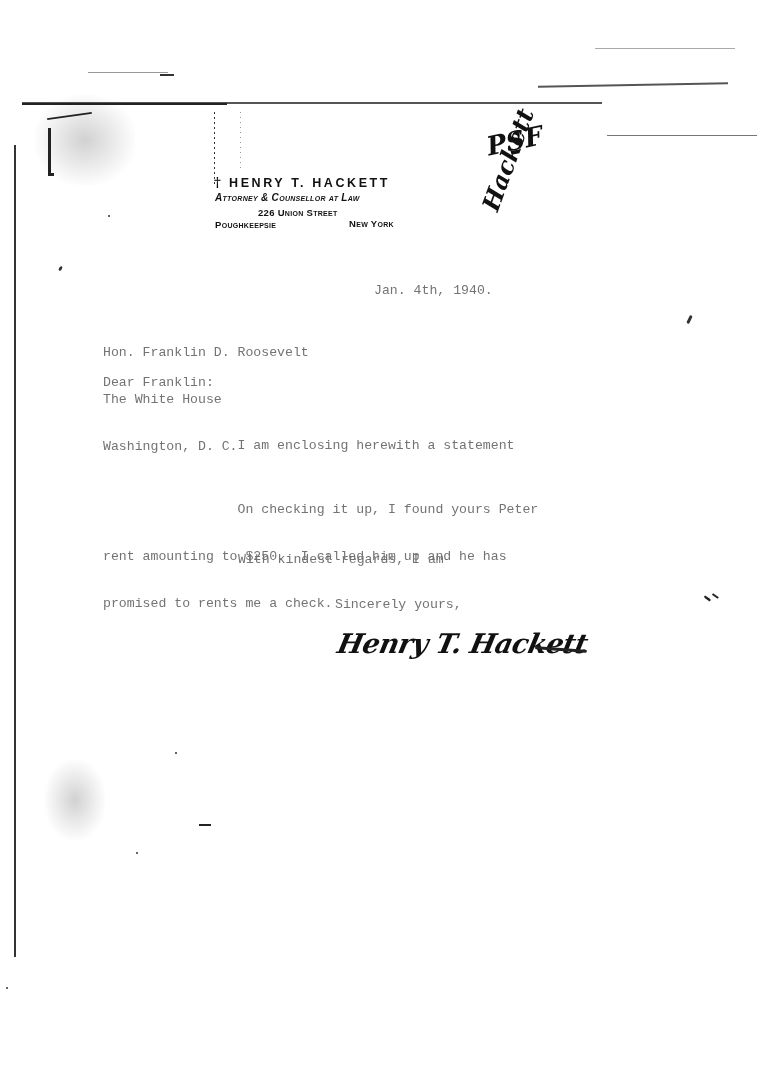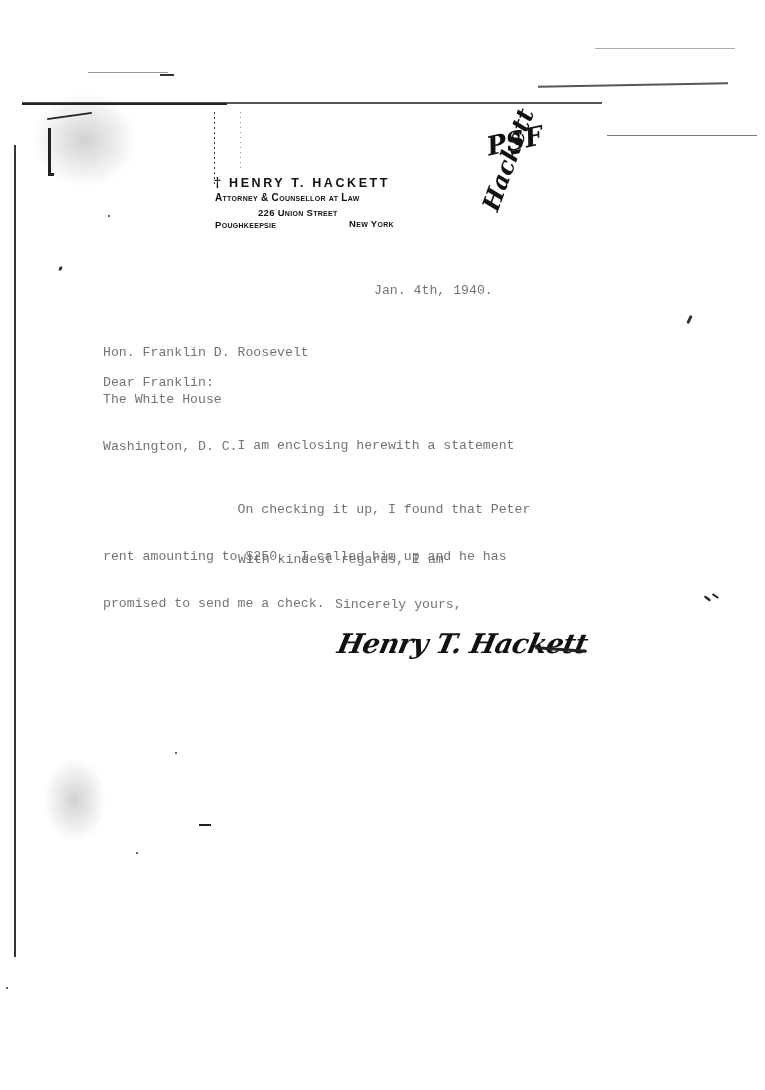--- a/index.html
+++ b/index.html
@@ -9,21 +9,21 @@
       font-family: "Liberation Mono", "DejaVu Sans Mono", monospace;
       color: #1a1a1a;
     }
     .rule { position: absolute; background: #222; }
     .speck { position: absolute; background: #333; border-radius: 50%; }
     .noise { position: absolute; background: radial-gradient(ellipse at center, rgba(0,0,0,0.18) 0%, rgba(0,0,0,0.06) 50%, rgba(0,0,0,0) 75%); }
 
     
     .lh { position: absolute; font-family: "Liberation Sans", "DejaVu Sans", sans-serif; font-weight: bold; color: #111; white-space: nowrap; }
     .lh-name { left: 229px; top: 176px; font-size: 12.5px; letter-spacing: 2.6px; }
-    .lh-title { left: 215px; top: 192px; font-size: 10px; letter-spacing: 0.3px; font-variant: small-caps; }
+    .lh-title { left: 215px; top: 192px; font-size: 10px; letter-spacing: 0.3px; font-variant: small-caps; font-style: italic; }
     .lh-street { left: 258px; top: 207px; font-size: 9.5px; letter-spacing: 0.3px; font-variant: small-caps; }
     .lh-city { left: 215px; top: 219px; font-size: 9.5px; letter-spacing: 0.3px; font-variant: small-caps; }
     .lh-state { left: 349px; top: 218px; font-size: 9.5px; letter-spacing: 0.3px; font-variant: small-caps; }
     .lh-dagger { left: 214px; top: 175px; font-size: 13px; font-family: "DejaVu Serif", serif; }
 
     
     .tw { position: absolute; font-family: "Liberation Mono", "DejaVu Sans Mono", monospace; font-size: 13.2px; line-height: 15.6px; color: #737373; white-space: pre; }
     .date { left: 374px; top: 283px; }
     .addr { left: 103px; top: 314px; }
     .salutation { left: 103px; top: 375px; }
@@ -91,23 +91,23 @@
   <div>Washington, D. C.</div>
 </div>
 
 <div class="tw salutation">Dear Franklin:</div>
 
 <div class="tw para1">
   <div>                 I am enclosing herewith a statement</div>
 </div>
 
 <div class="tw para2">
-  <div>                 On checking it up, I found that Peter</div>
+  <div>                 On checking it up, I found yours Peter</div>
   <div>rent amounting to $250.  I called him up and he has</div>
-  <div>promised to send me a check.</div>
+  <div>promised to rents me a check.</div>
 </div>
 
 <div class="tw closing-line">With kindest regards, I am</div>
 
 <div class="tw sincerely">Sincerely yours,</div>
 
 <div class="hand signature">Henry T. Hackett</div>
 <div class="rule" style="left:535px; top:648px; width:52px; height:2.5px; transform:rotate(4deg); border-radius:2px;"></div>
 
 </body></html>

